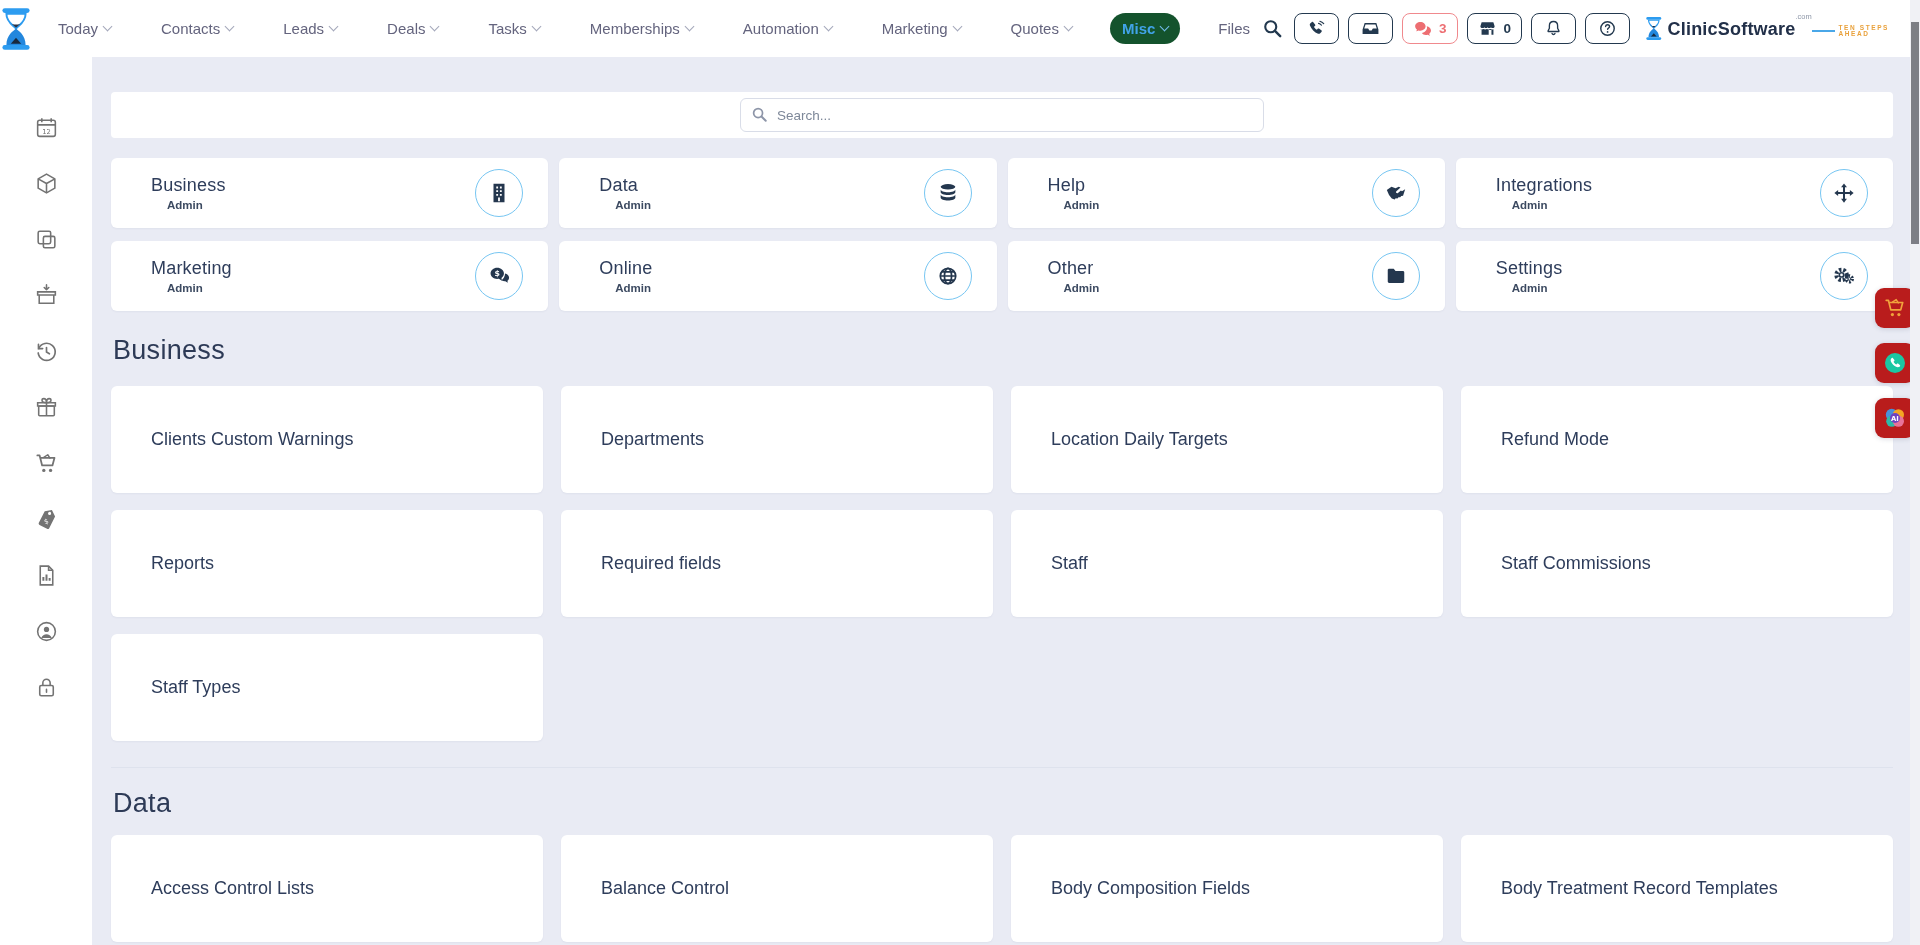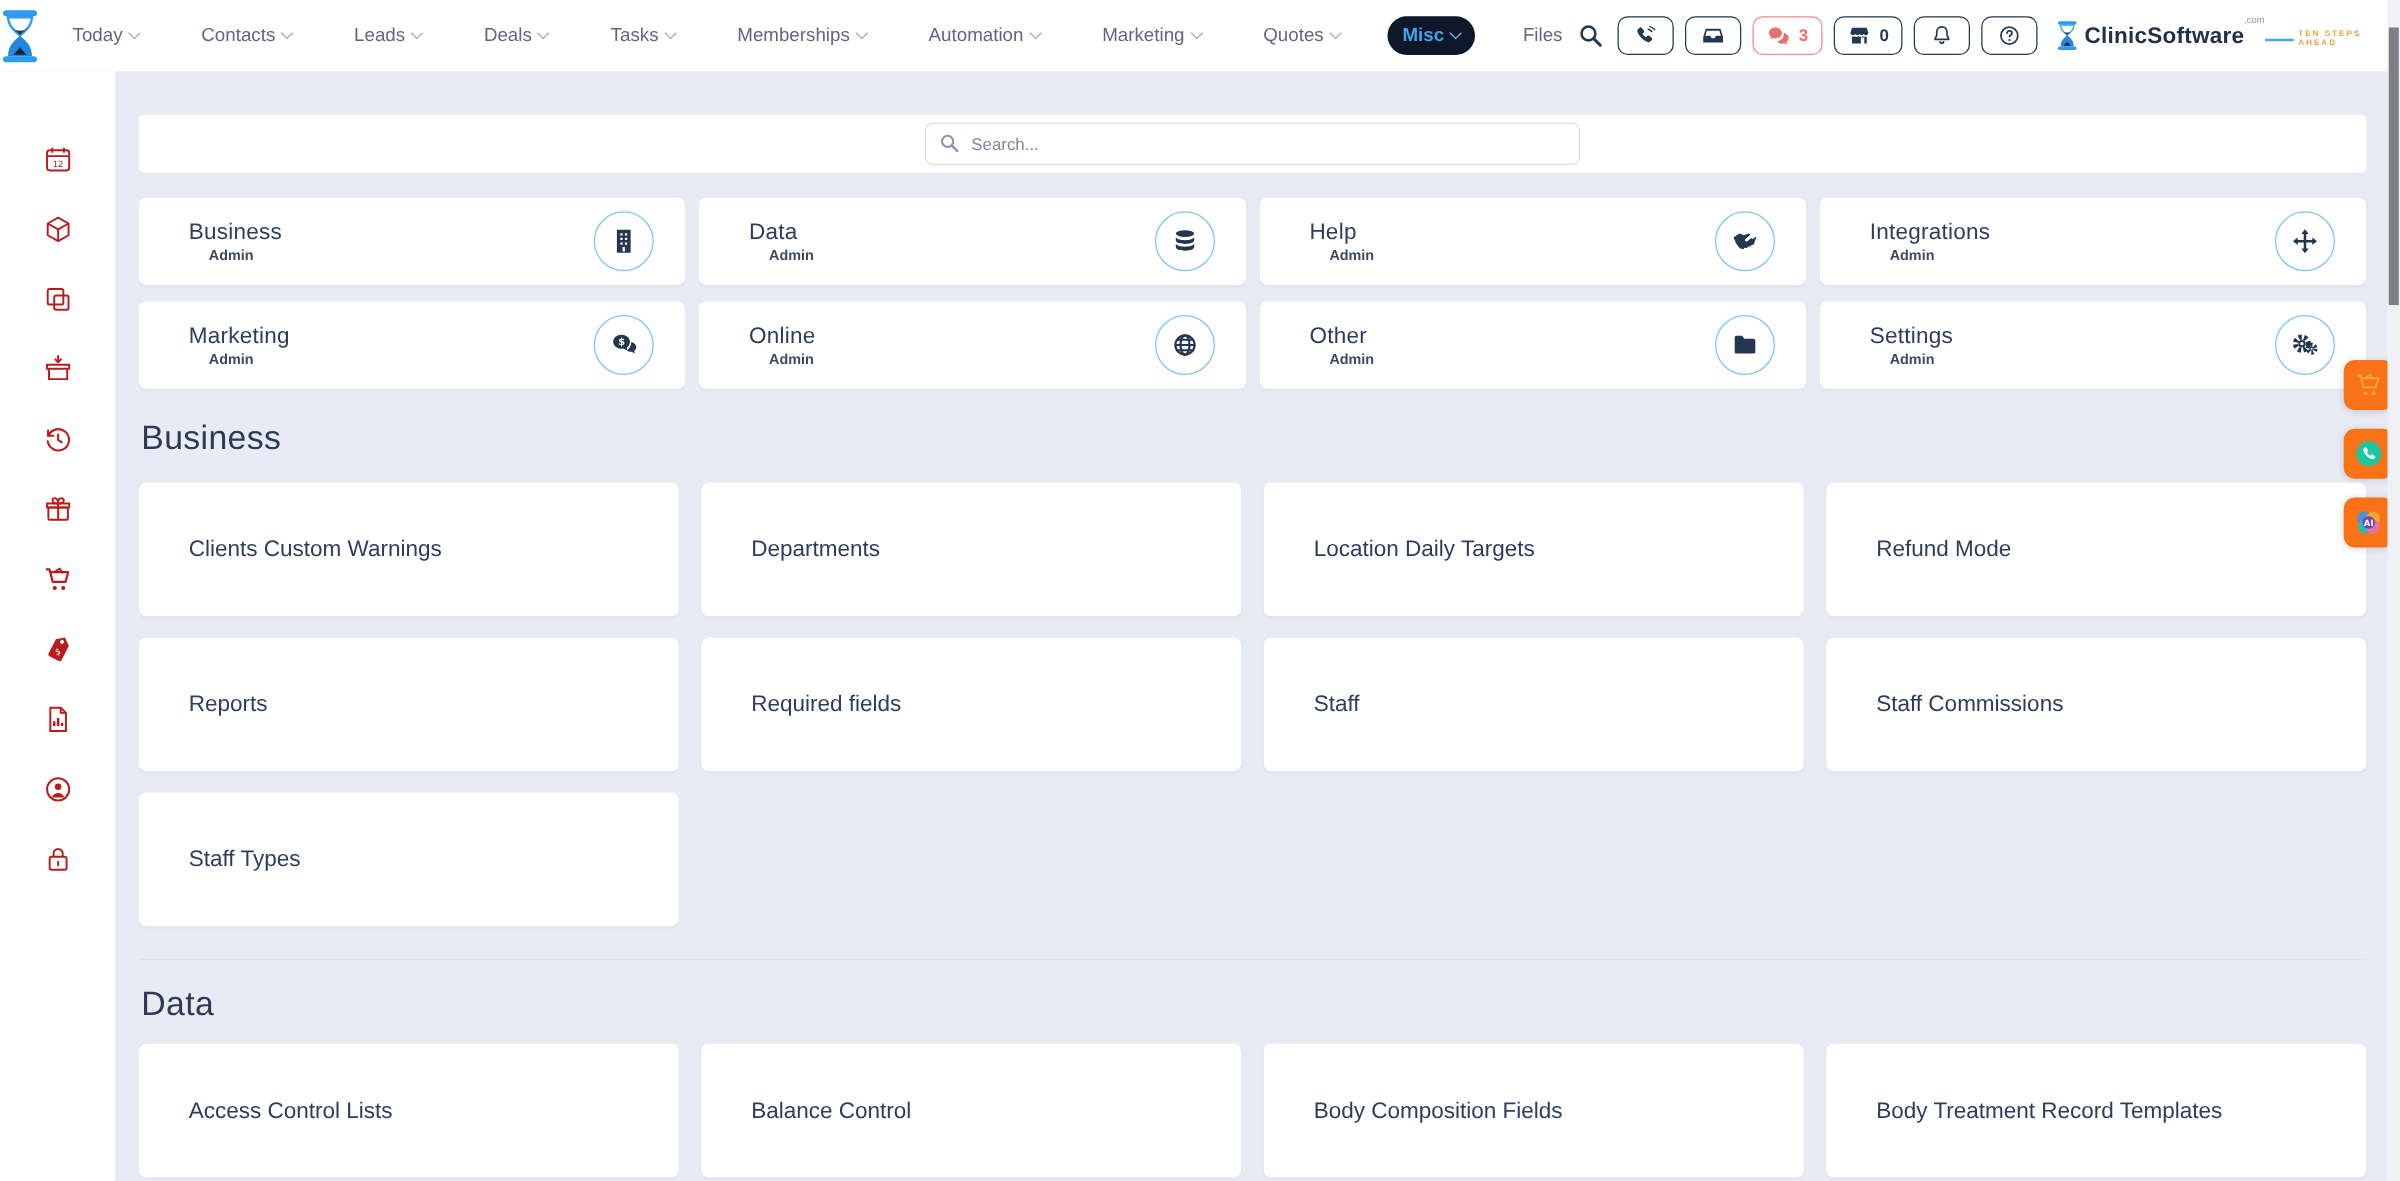--- a/index.html
+++ b/index.html
@@ -7,21 +7,21 @@
   body { position:relative; overflow:hidden; background:#e9ebf4; font-family:"Liberation Sans",sans-serif; }
   .ic { display:inline-flex; }
   .ic svg { width:100%; height:100%; display:block; }
 
   
   .topbar { position:absolute; top:0; left:0; width:1920px; height:57px; background:#fff; display:flex; align-items:center; z-index:5; }
   .logo-wrap { width:92px; display:flex; justify-content:center; align-items:center; cursor:pointer; }
   .logo-wrap .ic { width:32px; height:44px; }
   .nav { display:flex; align-items:center; margin-left:14px;gap:26px; }
   .nav-item { display:flex; align-items:center; gap:6px; padding:7px 12px; border-radius:17px; color:#64647e; font-size:15px; font-weight:500; cursor:pointer; white-space:nowrap; }
-  .nav-item.active { background:#0f172a; color:#41a3e8; font-weight:700; }
+  .nav-item.active { background:#14532d; color:#41a3e8; font-weight:700; }
   .caret { width:7px; height:7px; border-right:1.7px solid #a3a7ba; border-bottom:1.7px solid #a3a7ba; transform:rotate(45deg); margin-top:-4px; }
   .nav-item.active .caret { border-color:#74bdee; }
 
   .topbar-right { margin-left:auto; display:flex; align-items:center; gap:9px; padding-right:20px; }
   .search-btn { background:none; border:none; cursor:pointer; margin-right:2px; display:flex; }
   .search-btn .ic { width:21px; height:21px; color:#22384e; }
   .actions { display:flex; align-items:center; gap:9px; }
   .action-btn { height:31px; min-width:45px; padding:0 10px; background:#fff; border:1.6px solid #23394f; border-radius:8px; color:#23394f; display:flex; align-items:center; justify-content:center; gap:7px; cursor:pointer; }
   .action-btn .ic { width:19px; height:19px; }
   .action-btn .count { font-size:13.5px; font-weight:700; font-family:inherit; }
@@ -32,21 +32,21 @@
   .brand-col { display:flex; flex-direction:row; align-items:flex-end; line-height:1; }
   .brand-name { font-size:18px; color:#223049; font-weight:600; letter-spacing:.2px; }
   .brand-tld { font-size:7.5px; color:#8e97a8; vertical-align:top; position:relative; top:-7px; }
   .brand-tagline { font-size:6.5px; color:#e9a13b; font-weight:700; letter-spacing:1.6px; margin-top:3px; display:flex; align-items:center; gap:4px; }
   .brand-tagline::before { content:""; width:36px; height:2px; background:#4aa7e8; }
   .avatar { width:38px; height:38px; border-radius:50%; background:#31455b; display:flex; align-items:center; justify-content:center; cursor:pointer; }
   .avatar .ic { width:24px; height:24px; color:#fff; }
 
   
   .sidebar { position:absolute; top:57px; left:0; width:92px; height:888px; background:#fff; display:flex; flex-direction:column; align-items:center; padding-top:42px; z-index:4; }
-  .side-item { width:100%; height:56px; display:flex; align-items:center; justify-content:center; color:#b91c1c; cursor:pointer; }
+  .side-item { width:100%; height:56px; display:flex; align-items:center; justify-content:center; color:#737373; cursor:pointer; }
   .side-item .ic { width:25px; height:25px; }
 
   
   .main { position:absolute; left:92px; top:57px; width:1828px; height:888px; padding:35px 27px 0 19px; overflow:hidden; }
   .searchbar-panel { height:46px; background:#fff; border-radius:4px; display:flex; align-items:center; justify-content:center; margin-bottom:20px; }
   .search-input-wrap { position:relative; width:524px; }
   .search-input { width:100%; height:34px; border:1px solid #d9dde8; border-radius:6px; padding:0 12px 0 36px; font-size:13.5px; color:#5a6478; background:#fff; outline:none; font-family:inherit; }
   .search-input::placeholder { color:#7e8899; }
   .search-glyph { position:absolute; left:11px; top:8px; width:17px; height:17px; color:#8d95a8; }
 
@@ -59,21 +59,21 @@
   .cat-icon .ic { width:22px; height:22px; }
 
   .section-title { font-size:27px; color:#2d3a56; font-weight:500; letter-spacing:.3px; margin:8px 0 20px 2px; }
   .section-title.second { margin:2px 0 16px 2px; }
   .sec-grid { display:grid; grid-template-columns:repeat(4,1fr); gap:17px 18px; }
   .sec-card { background:#fff; border-radius:6px; height:107px; display:flex; align-items:center; padding:0 20px 0 40px; font-size:18px; color:#2e3d5b; font-weight:500; cursor:pointer; box-shadow:0 1px 2px rgba(40,60,90,.05); }
   .divider { border:none; border-top:1px solid #dee2ed; margin:26px 0 20px; }
 
   
   .float-stack { position:absolute; right:5px; top:288px; display:flex; flex-direction:column; gap:15px; z-index:6; }
-  .float-btn { width:40px; height:40px; background:#f97316; border:none; border-radius:9px; box-shadow:0 1px 5px rgba(60,70,100,.2); display:flex; align-items:center; justify-content:center; cursor:pointer; }
+  .float-btn { width:40px; height:40px; background:#b91c1c; border:none; border-radius:9px; box-shadow:0 1px 5px rgba(60,70,100,.2); display:flex; align-items:center; justify-content:center; cursor:pointer; }
   .float-btn .ic { width:24px; height:24px; }
   [data-icon="cart-orange"] { color:#f1a33c; }
   .scrollbar { position:absolute; right:0; top:0; width:10px; height:945px; background:#f0f1f5; z-index:7; }
   .scroll-thumb { position:absolute; top:22px; left:1px; width:8px; height:222px; background:#7d7f85; }
 </style>
 </head>
 <body>
 
 <header class="topbar">
   <div class="logo-wrap">

